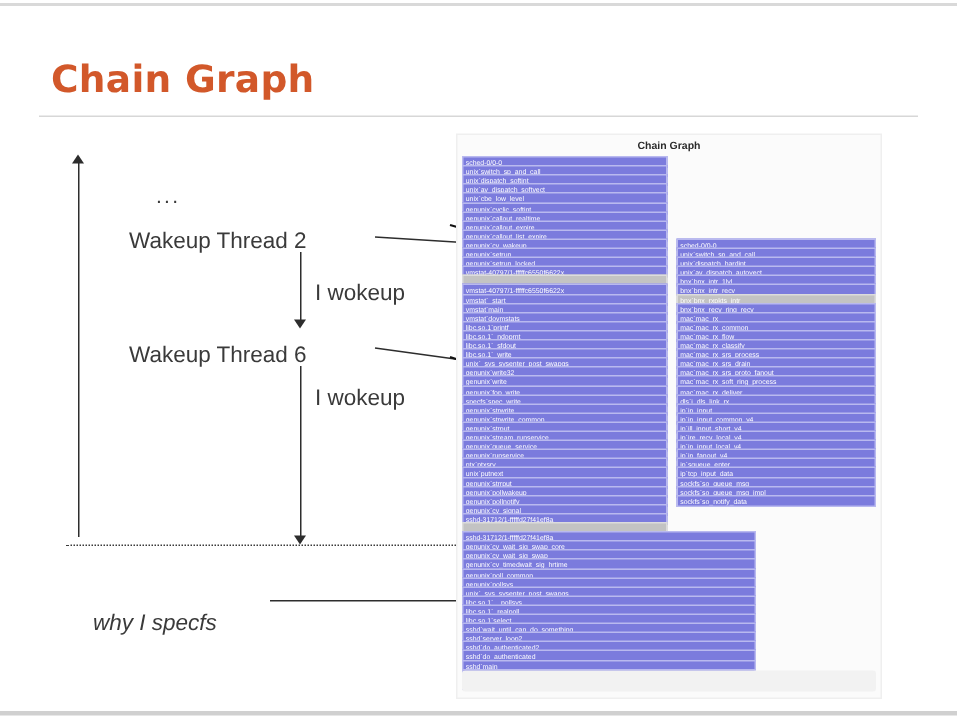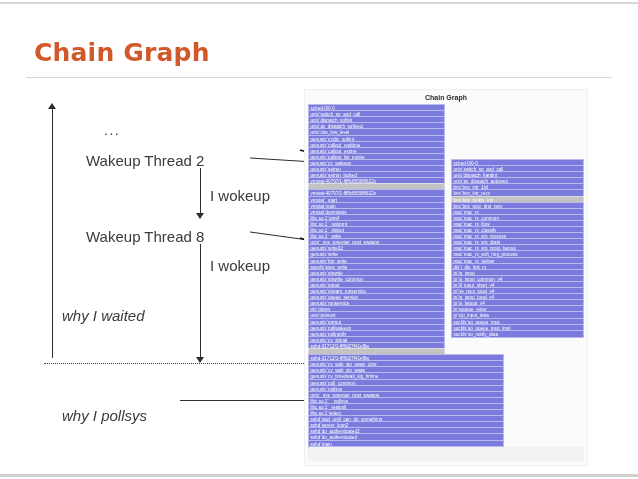--- a/index.html
+++ b/index.html
@@ -183,24 +183,23 @@
 <div id="slide">
 
   <div id="slide-top-rule"></div>
 
   <div id="title">Chain Graph</div>
   <div id="title-rule"></div>
 
   <div class="annot small" id="ellipsis">...</div>
   <div class="annot" id="wt2">Wakeup Thread 2</div>
   <div class="annot" id="wokeup1">I wokeup</div>
-  <div class="annot" id="wt1">Wakeup Thread 8</div>
+  <div class="annot" id="wt1">Wakeup Thread 6</div>
   <div class="annot" id="wokeup2">I wokeup</div>
-  <div class="annot ital" id="why-waited">why I waited</div>
-  <div class="annot ital" id="why-blocked">why I pollsys</div>
+  <div class="annot ital" id="why-blocked">why I specfs</div>
 
   <div class="vline" id="bracket-line"></div>
   <div class="arrow-up" id="bracket-arrow"></div>
 
   <div class="vline" id="conn1-line"></div>
   <div class="arrow-down" id="conn1-arrow"></div>
 
   <div class="vline" id="conn2-line"></div>
   <div class="arrow-down" id="conn2-arrow"></div>
 

